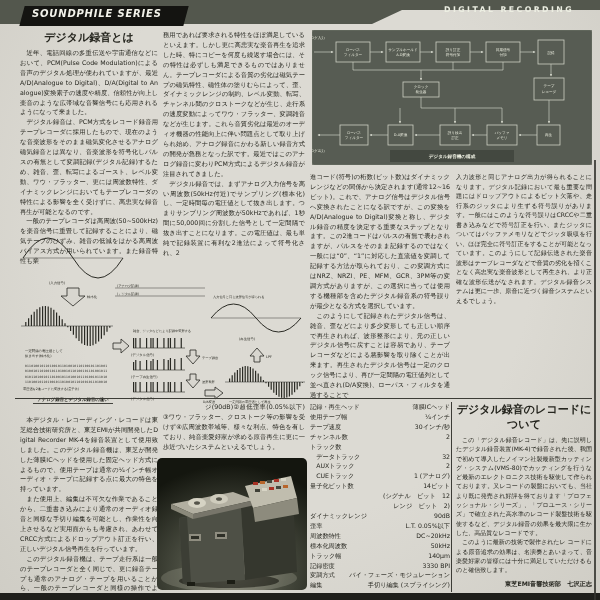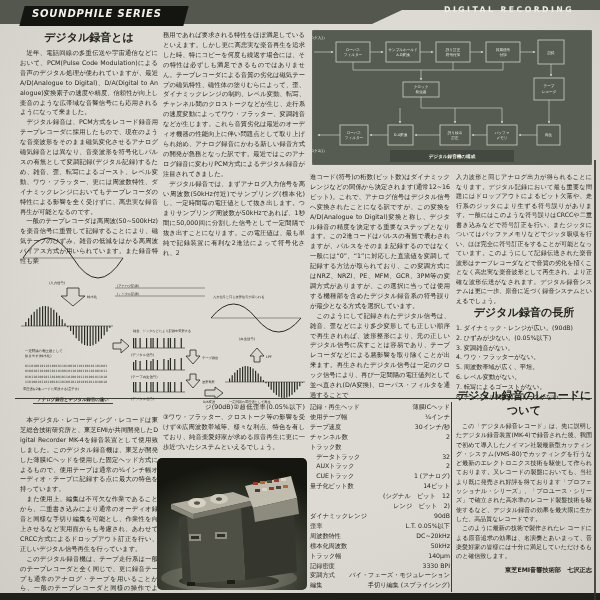--- a/index.html
+++ b/index.html
@@ -45,21 +45,21 @@
   .blh{left:18px;top:402px;width:280px;}
   .blc1{left:20px;top:415px;width:138px;}
   .blc2{left:163px;top:402px;width:142px;}
   .blc2 p{text-indent:42px;}
   .photo-wrap{left:157px;top:458px;width:150px;height:132px;border-radius:5px;overflow:hidden;}
   .spec{left:310px;top:402px;width:140px;font-size:6.2px;line-height:9.9px;}
   .srow{display:flex;justify-content:space-between;}
   .sl{white-space:nowrap;}
   .sv{white-space:nowrap;text-align:right;}
   .bitline{text-align:right;}
-  .br{left:456px;top:388px;width:136px;}
+  .br{left:456px;top:402px;width:136px;}
   .br .body{font-size:6.0px;line-height:9.3px;}
   .credit{margin-top:6px;text-align:right;font-size:6.2px;font-weight:bold;}
   .edge-b{left:0;top:593px;width:600px;height:7px;background:#1f1f1b;}
   .edge-r{left:594px;top:160px;width:2px;height:440px;background:#35352f;opacity:.85;}
 </style>
 </head>
 <body>
 
 <div class="page">
 
@@ -159,33 +159,20 @@
     <div class="body">
       <p>進コード(符号)の桁数(ビット数)はダイナミックレンジなどの関係から決定されます(通常12~16ビット)。これで、アナログ信号はデジタル信号へ変換されたことになる訳ですが、この変換をA/D(Analogue to Digital)変換と称し、デジタル録音の精度を決定する重要なステップとなります。この2進コードはパルスの有無で表わされますが、パルスをそのまま記録するのではなく一般には“0”、“1”に対応した直流値を変調して記録する方法が取られており、この変調方式にはNRZ、NRZI、PE、MFM、GCR、3PM等の変調方式がありますが、この選択に当っては使用する機種部を含めたデジタル録音系の符号誤りが最少となる方式を選択しています。</p>
       <p>　このようにして記録されたデジタル信号は、雑音、歪などにより多少変形しても正しい順序で再生されれば、波形整形により、元の正しいデジタル信号に戻すことは容易であり、テープレコーダなどによる悪影響を取り除くことが出来ます。再生されたデジタル信号は一定のクロック信号により、再び一定間隔の電圧値列として並べ直され(D/A変換)、ローパス・フィルタを通過することで</p>
     </div>
   </div>
 
   <div class="abs col c4">
     <div class="body">
       <p>入力波形と同じアナログ出力が得られることになります。デジタル記録において最も重要な問題にはドロップアウトによるビット欠落や、走行系のジッタにより生ずる符号誤りがあります。一般にはこのような符号誤りはCRCCや二重書き込みなどで符号訂正を行い、またジッタについてはバッファメモリなどでジッタ吸収を行い、ほぼ完全に符号訂正をすることが可能となっています。このようにして記録伝送された楽音波形はテープレコーダなどで音質の劣化を招くことなく高忠実な楽音波形として再生され、より正確な波形伝送がなされます。デジタル録音システムは更に一歩、原音に近づく録音システムといえるでしょう。</p>
     </div>
-  </div>
-  <div class="abs adv">
-    <div class="h1">デジタル録音の長所</div>
-    <ul>
-      <li>1. ダイナミック・レンジが広い。(90dB)</li>
-      <li>2. ひずみが少ない。(0.05%以下)</li>
-      <li>3. 変調雑音がない。</li>
-      <li>4. ワウ・フラッターがない。</li>
-      <li>5. 周波数帯域が広く、平坦。</li>
-      <li>6. レベル変動がない。</li>
-      <li>7. 転写によるゴーストがない。</li>
-      <li>8. チャンネル間クロストークがない。</li>
-    </ul>
   </div>
 
   <div class="abs wf-wrap">
     <svg viewBox="0 0 290 172" width="290" height="172">
       <line class="wa" x1="8" y1="26" x2="108" y2="26"></line>
       <path class="wl" d="M8,26 Q33,-14 58,26 T108,26"></path>
       <text class="wt" x="34" y="52">(入力信号)</text>
       <polygon class="ha" points="52,56 64,56 64,64 70,64 58,74 46,64 52,64"></polygon>
       <text class="wt" x="72" y="66">標本化</text>
       <g>

